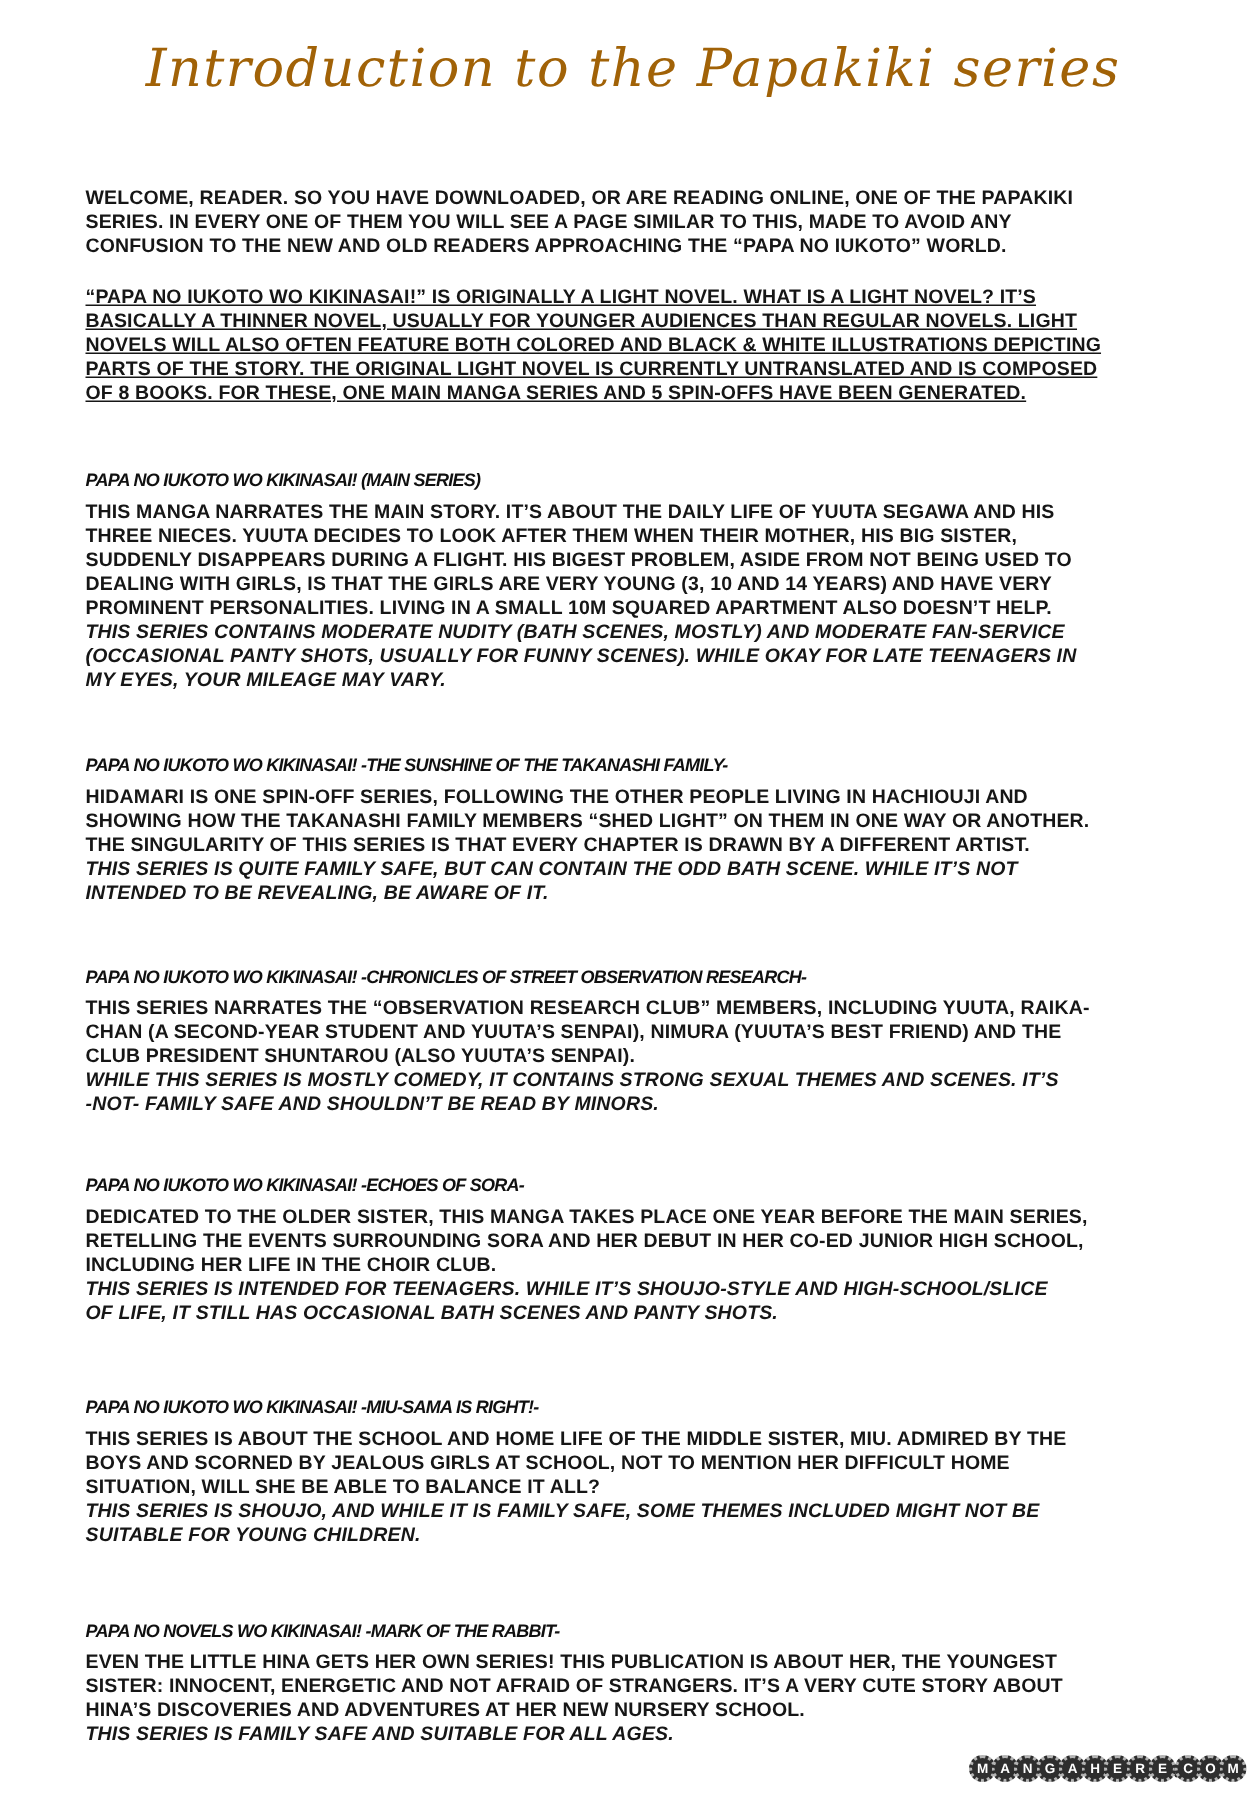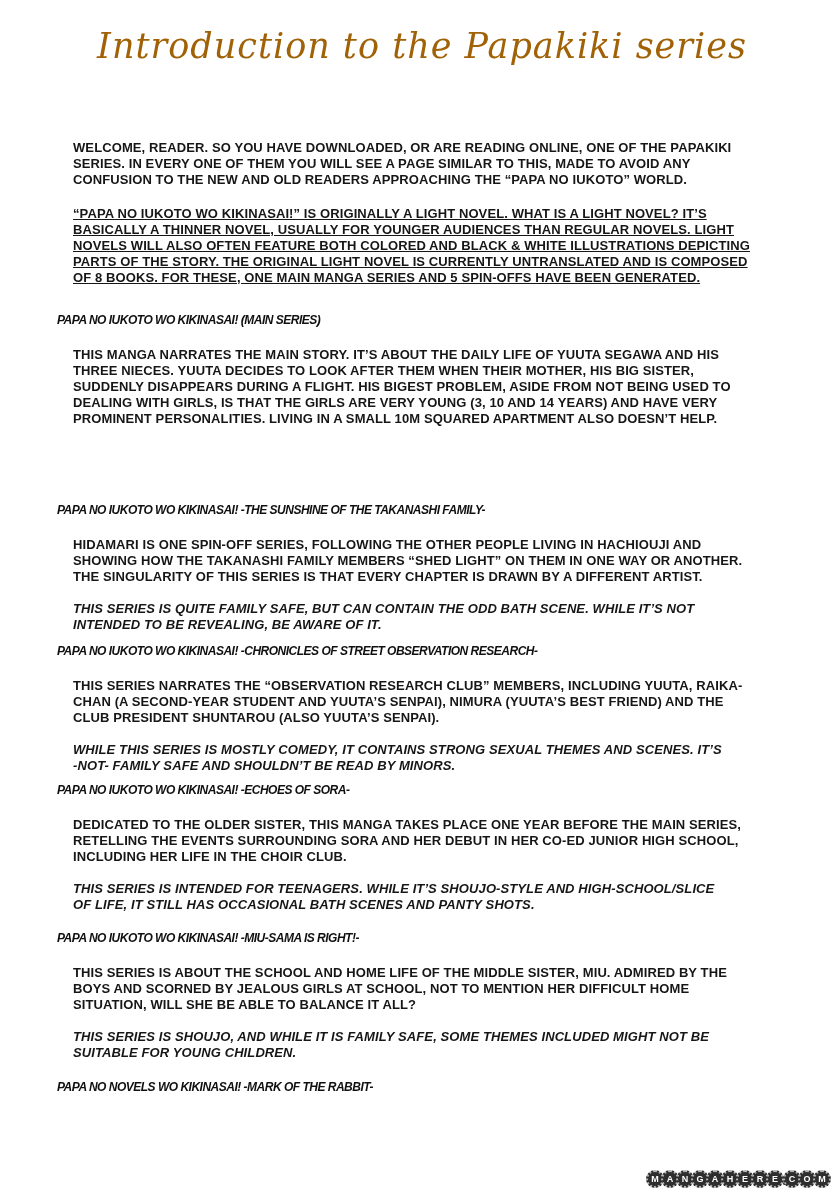--- a/index.html
+++ b/index.html
@@ -21,21 +21,21 @@
     margin: 4px;
     text-align: center;
     font-family: "DejaVu Serif", serif;
     font-style: italic;
     font-weight: 400;
     font-size: 35px;
     letter-spacing: 1px;
     color: #a16207;
   }
   .intro, .series .body, .series .note {
-    margin: 16px;
+    margin: 0;
     white-space: pre-line;
     font-size: 13px;
     line-height: 16px;
     font-weight: 700;
     letter-spacing: 0.1px;
   }
   .intro { position: absolute; left: 57px; width: 742px; }
   .intro-1 { top: 124px; }
   .intro-2 { top: 190px; text-decoration: underline; }
   .series { position: absolute; left: 57px; width: 742px; }
@@ -106,20 +106,23 @@
 PARTS OF THE STORY. THE ORIGINAL LIGHT NOVEL IS CURRENTLY UNTRANSLATED AND IS COMPOSED
 OF 8 BOOKS. FOR THESE, ONE MAIN MANGA SERIES AND 5 SPIN-OFFS HAVE BEEN GENERATED.</p>
 
   <section class="series s1">
     <h2 class="heading">PAPA NO IUKOTO WO KIKINASAI! (MAIN SERIES)</h2>
     <p class="body">THIS MANGA NARRATES THE MAIN STORY. IT’S ABOUT THE DAILY LIFE OF YUUTA SEGAWA AND HIS
 THREE NIECES. YUUTA DECIDES TO LOOK AFTER THEM WHEN THEIR MOTHER, HIS BIG SISTER,
 SUDDENLY DISAPPEARS DURING A FLIGHT. HIS BIGEST PROBLEM, ASIDE FROM NOT BEING USED TO
 DEALING WITH GIRLS, IS THAT THE GIRLS ARE VERY YOUNG (3, 10 AND 14 YEARS) AND HAVE VERY
 PROMINENT PERSONALITIES. LIVING IN A SMALL 10M SQUARED APARTMENT ALSO DOESN’T HELP.</p>
+    <p class="note">THIS SERIES CONTAINS MODERATE NUDITY (BATH SCENES, MOSTLY) AND MODERATE FAN-SERVICE
+(OCCASIONAL PANTY SHOTS, USUALLY FOR FUNNY SCENES). WHILE OKAY FOR LATE TEENAGERS IN
+MY EYES, YOUR MILEAGE MAY VARY.</p>
   </section>
 
   <section class="series s2">
     <h2 class="heading">PAPA NO IUKOTO WO KIKINASAI! -THE SUNSHINE OF THE TAKANASHI FAMILY-</h2>
     <p class="body">HIDAMARI IS ONE SPIN-OFF SERIES, FOLLOWING THE OTHER PEOPLE LIVING IN HACHIOUJI AND
 SHOWING HOW THE TAKANASHI FAMILY MEMBERS “SHED LIGHT” ON THEM IN ONE WAY OR ANOTHER.
 THE SINGULARITY OF THIS SERIES IS THAT EVERY CHAPTER IS DRAWN BY A DIFFERENT ARTIST.</p>
     <p class="note">THIS SERIES IS QUITE FAMILY SAFE, BUT CAN CONTAIN THE ODD BATH SCENE. WHILE IT’S NOT
 INTENDED TO BE REVEALING, BE AWARE OF IT.</p>
   </section>
@@ -146,20 +149,24 @@
     <h2 class="heading">PAPA NO IUKOTO WO KIKINASAI! -ECHOES OF SORA-</h2>
     <p class="body">DEDICATED TO THE OLDER SISTER, THIS MANGA TAKES PLACE ONE YEAR BEFORE THE MAIN SERIES,
 RETELLING THE EVENTS SURROUNDING SORA AND HER DEBUT IN HER CO-ED JUNIOR HIGH SCHOOL,
 INCLUDING HER LIFE IN THE CHOIR CLUB.</p>
     <p class="note">THIS SERIES IS INTENDED FOR TEENAGERS. WHILE IT’S SHOUJO-STYLE AND HIGH-SCHOOL/SLICE
 OF LIFE, IT STILL HAS OCCASIONAL BATH SCENES AND PANTY SHOTS.</p>
   </section>
 
   <section class="series s6">
     <h2 class="heading">PAPA NO NOVELS WO KIKINASAI! -MARK OF THE RABBIT-</h2>
+    <p class="body">EVEN THE LITTLE HINA GETS HER OWN SERIES! THIS PUBLICATION IS ABOUT HER, THE YOUNGEST
+SISTER: INNOCENT, ENERGETIC AND NOT AFRAID OF STRANGERS. IT’S A VERY CUTE STORY ABOUT
+HINA’S DISCOVERIES AND ADVENTURES AT HER NEW NURSERY SCHOOL.</p>
+    <p class="note">THIS SERIES IS FAMILY SAFE AND SUITABLE FOR ALL AGES.</p>
   </section>
 
   <div class="watermark">
     <span class="wm-badge">M</span>
     <span class="wm-badge">A</span>
     <span class="wm-badge">N</span>
     <span class="wm-badge">G</span>
     <span class="wm-badge">A</span>
     <span class="wm-badge">H</span>
     <span class="wm-badge">E</span>

